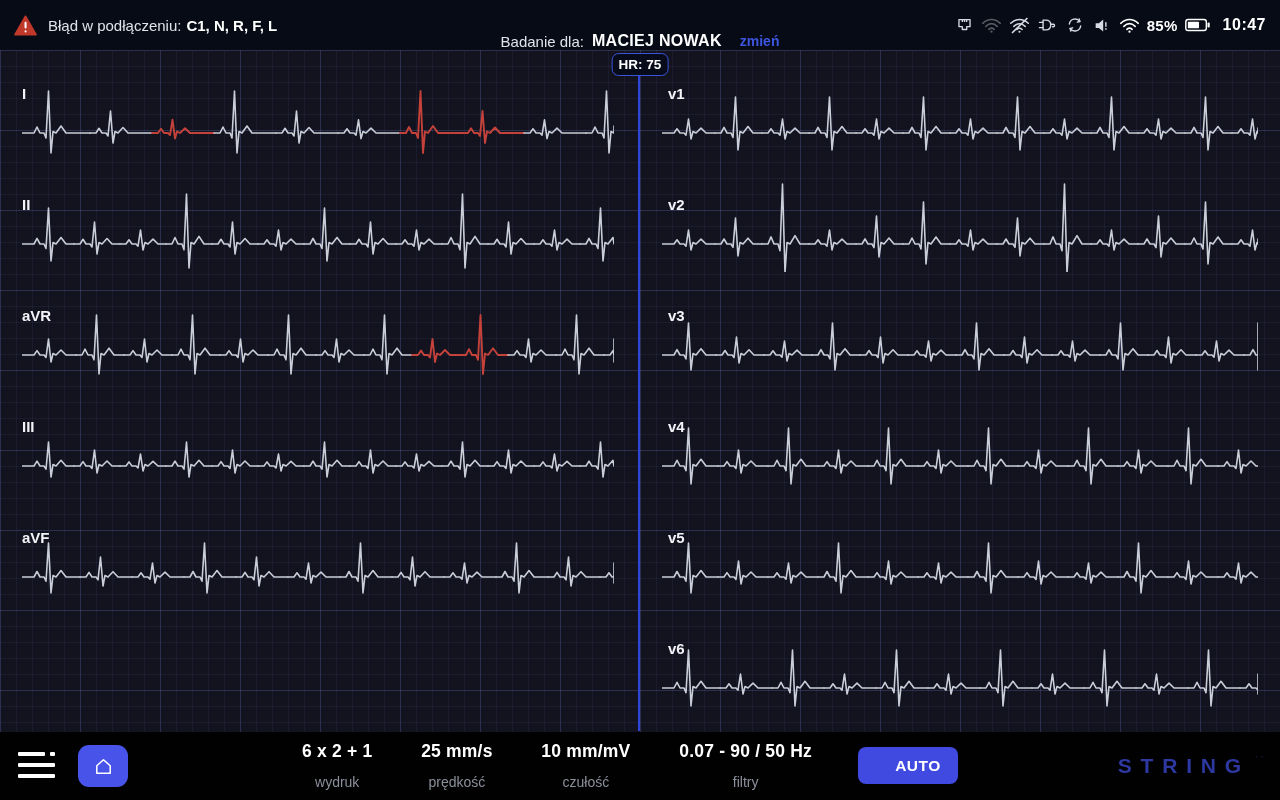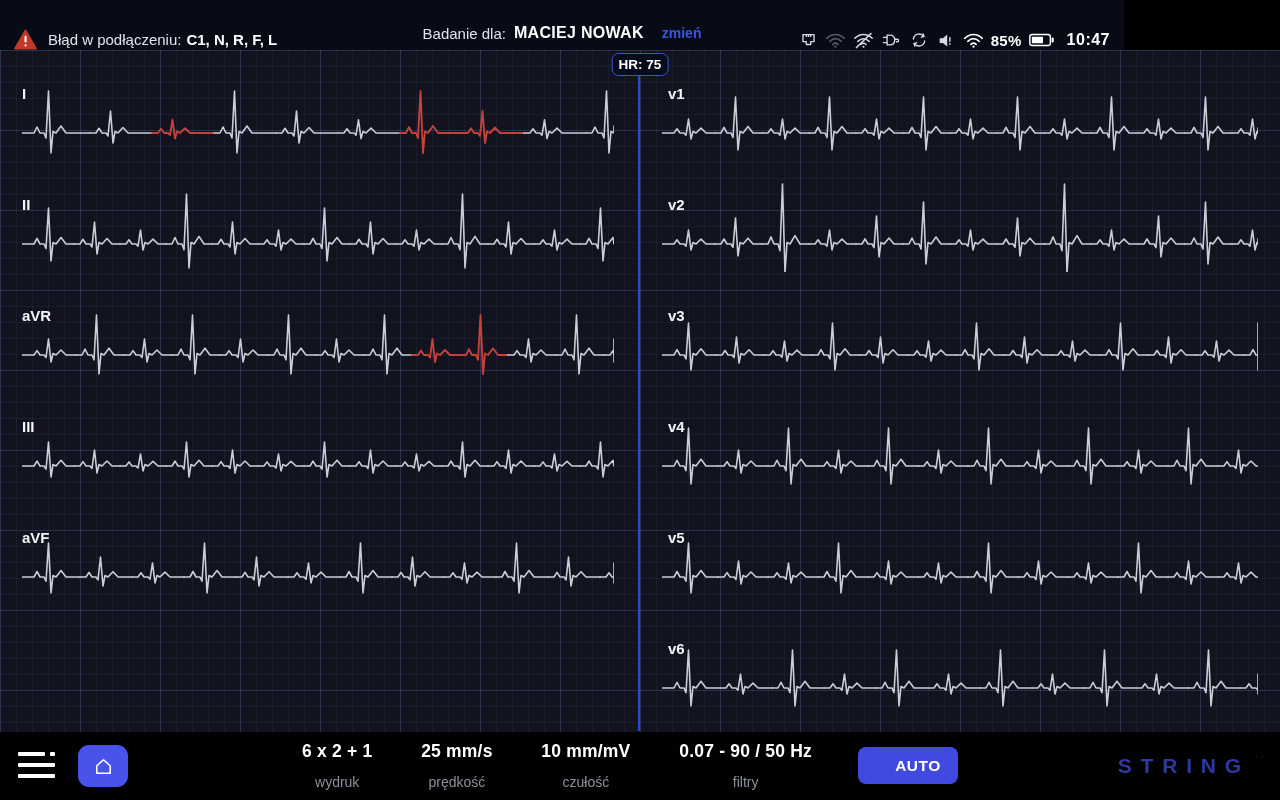--- a/index.html
+++ b/index.html
@@ -1,25 +1,25 @@
 <!DOCTYPE html>
 <html><head>
 <meta charset="utf-8">
 <style>
   html,body{margin:0;padding:0;background:#000;}
   body{width:1280px;height:800px;position:relative;overflow:hidden;
        font-family:"Liberation Sans","DejaVu Sans",sans-serif;color:#e8eaf0;}
 
   
-  .topbar{position:absolute;top:0;left:0;width:1124px;height:50px;background:#060b16;
-          display:flex;align-items:flex-end;box-sizing:border-box;padding:0 14px;}
+  .topbar{position:absolute;top:0;left:0;width:1280px;height:50px;background:#060b16;
+          display:flex;align-items:center;box-sizing:border-box;padding:0 14px;}
   .tb-left{display:flex;align-items:center;gap:11px;font-size:15px;}
   .tb-left .err-prefix{color:#dfe3ea;}
   .tb-left .err-leads{font-weight:700;color:#fff;margin-left:5px;}
-  .tb-center{position:absolute;left:50%;top:8px;height:50px;transform:translateX(-50%);
+  .tb-center{position:absolute;left:50%;top:16px;height:50px;transform:translateX(-50%);
              display:flex;align-items:center;gap:8px;font-size:15px;white-space:nowrap;}
   .tb-center .exam-label{color:#dfe3ea;}
   .tb-center .patient{font-weight:700;color:#fff;font-size:16px;letter-spacing:.3px;}
   .tb-center .change{color:#3d56e0;font-weight:700;font-size:14px;margin-left:10px;cursor:pointer;text-decoration:none;}
   .tb-right{margin-left:auto;display:flex;align-items:center;gap:7px;}
   .tb-right svg{display:block;}
   .pct{font-weight:700;font-size:15px;color:#fff;letter-spacing:.3px;}
   .clock{font-weight:700;font-size:16px;color:#fff;margin-left:6px;letter-spacing:.5px;}
   .dim{opacity:.32;}
 

